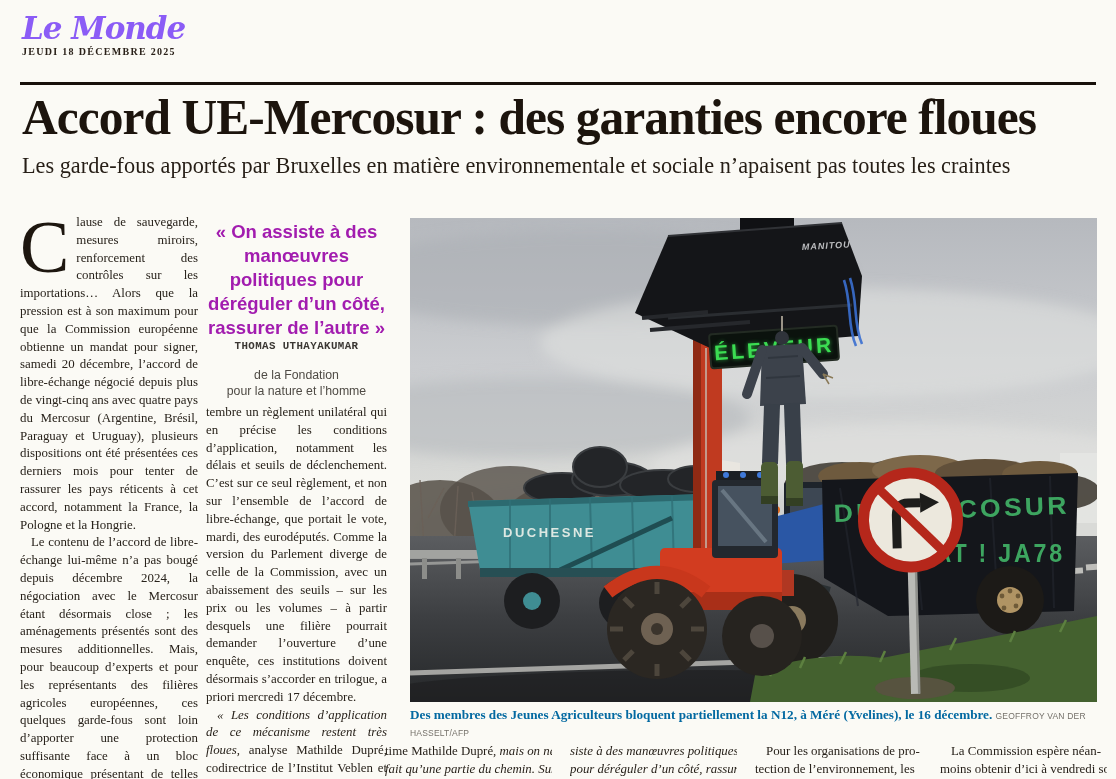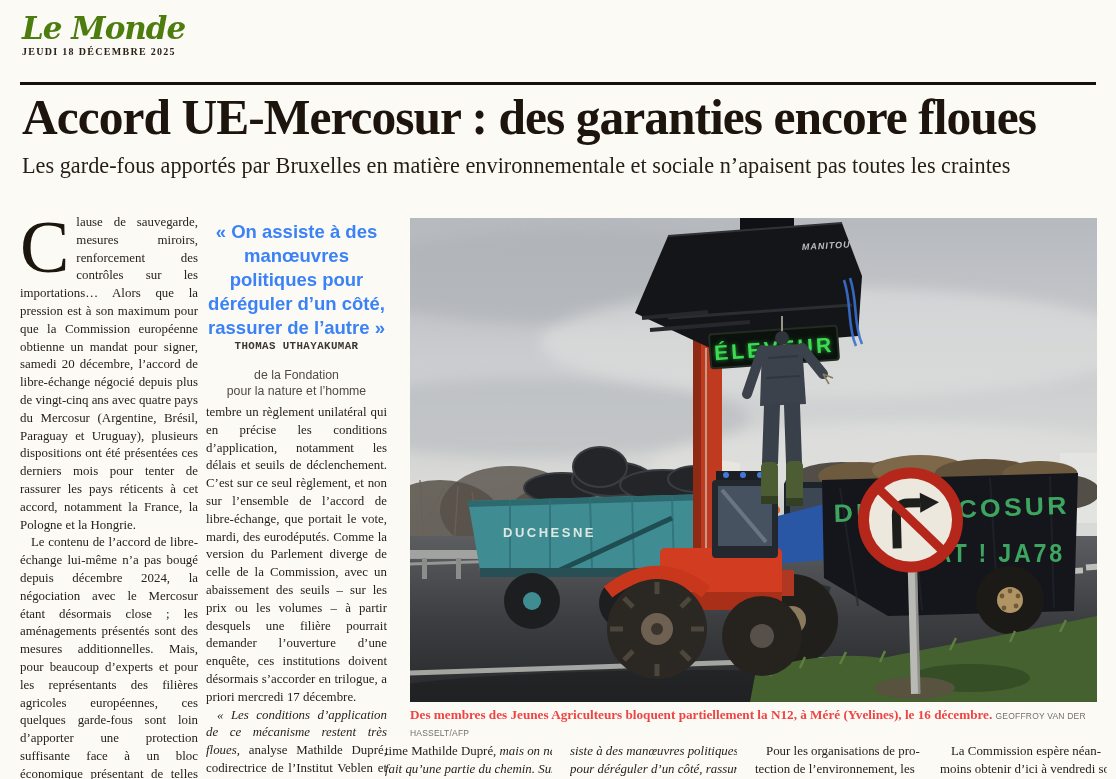--- a/index.html
+++ b/index.html
@@ -1,21 +1,21 @@
 <!DOCTYPE html>
 <html><head>
 <meta charset="utf-8">
 <style>
   html,body{margin:0;padding:0;background:#e8e6e0;}
   .page{position:relative;width:1116px;height:779px;background:#fbfaf5;overflow:hidden;
         font-family:"Liberation Serif",serif;color:#241d15;}
   
   .masthead{position:absolute;left:22px;top:10px;}
   .logo{font-family:"DejaVu Serif",serif;font-weight:bold;font-style:italic;
-        font-size:31px;letter-spacing:-1px;color:#4d7c0f;}
+        font-size:31px;letter-spacing:-1px;color:#8b5cf6;}
   .issue-date{font-size:10px;font-weight:bold;letter-spacing:1.3px;color:#2a2119;margin-top:0;}
   .section-box{position:absolute;right:22px;top:12px;font-size:35px;letter-spacing:3px;color:#2e261e;}
   .section-box .divider{display:inline-block;width:2px;height:32px;background:#8d8880;
         margin:0 13px;vertical-align:-4px;}
   .top-rule{position:absolute;left:20px;right:20px;top:82px;height:3px;background:#17100a;}
   
   .headline{position:absolute;left:22px;top:88px;font-size:51px;font-weight:bold;
         letter-spacing:-1px;white-space:nowrap;color:#1c140d;
         transform:scaleX(.97);transform-origin:left;}
   .standfirst{position:absolute;left:22px;top:153px;font-size:22.5px;white-space:nowrap;
@@ -24,29 +24,29 @@
   .bodytext{font-size:12.9px;line-height:17.8px;text-align:justify;color:#28221b;}
   .bodytext p{margin:0;}
   .bodytext p.indent{text-indent:11px;}
   .col1{position:absolute;left:20px;top:214px;width:178px;height:565px;overflow:hidden;}
   .col2{position:absolute;left:206px;top:212px;width:181px;height:567px;overflow:hidden;}
   .dropcap{float:left;font-size:74px;line-height:57px;padding:5px 7px 0 0;color:#1d160f;}
   .seg-i{font-style:italic;}
   
   .quote-block{height:192px;}
   .quote{font-family:"Liberation Sans",sans-serif;font-weight:bold;font-size:18.5px;
-        line-height:24px;color:#3b82f6;text-align:center;padding:8px 1px 0;}
+        line-height:24px;color:#a21caf;text-align:center;padding:8px 1px 0;}
   .quote-author{font-family:Liberation Mono, monospace;font-weight:bold;font-size:10.8px;
         letter-spacing:.4px;color:#3b3733;text-align:center;margin-top:0;}
   .quote-role{font-family:"Liberation Sans",sans-serif;font-size:12.3px;line-height:15.5px;
         color:#4f4b45;text-align:center;margin-top:16px;}
   
   .photo{position:absolute;left:410px;top:218px;width:687px;height:484px;overflow:hidden;}
   .caption{position:absolute;left:410px;top:707px;width:687px;font-size:13.2px;line-height:16px;}
-  .cap-text{font-weight:bold;color:#ef4444;}
+  .cap-text{font-weight:bold;color:#0369a1;}
   .cap-credit{font-family:"Liberation Sans",sans-serif;font-size:8.5px;letter-spacing:.2px;
         color:#75716a;}
   
   .bottom-cols{position:absolute;left:385px;top:743px;width:722px;display:flex;gap:18px;}
   .bottom-col{flex:1;font-size:12.9px;line-height:17.6px;height:36px;overflow:hidden;
         color:#28221b;}
   .bottom-col .line{white-space:nowrap;}
   .bottom-col .line.first-indent{text-indent:11px;}
 </style>
 </head>

